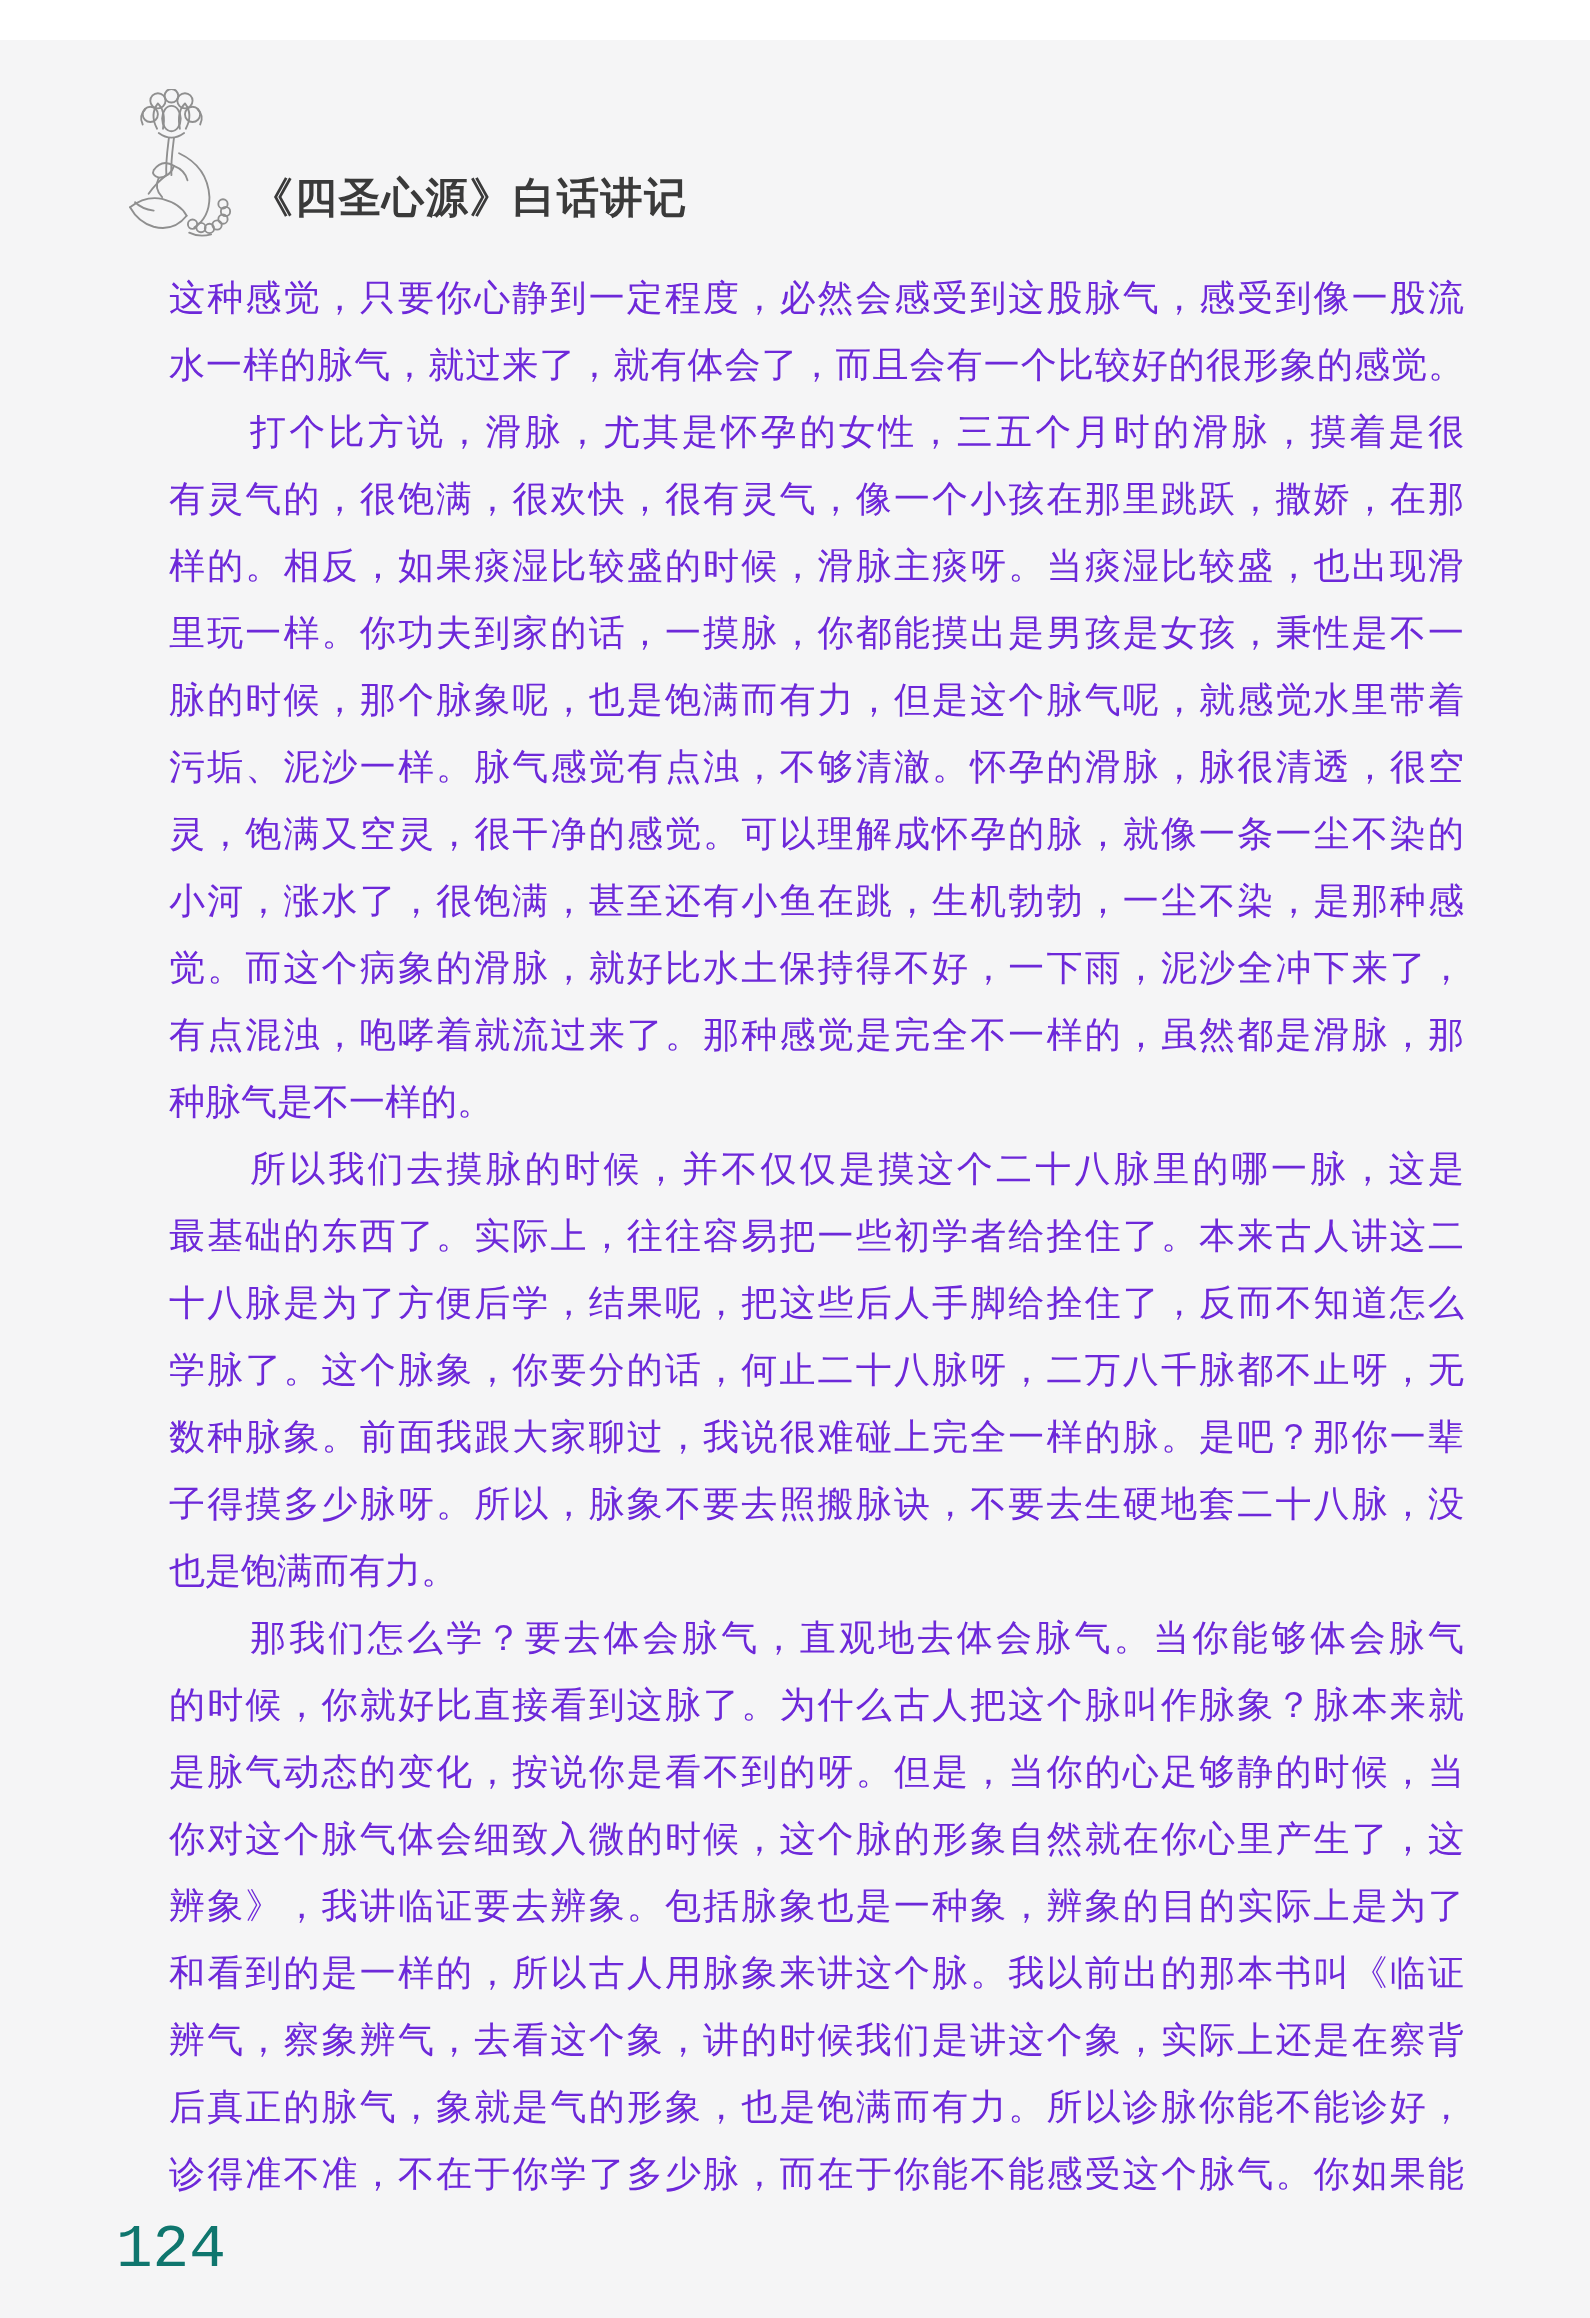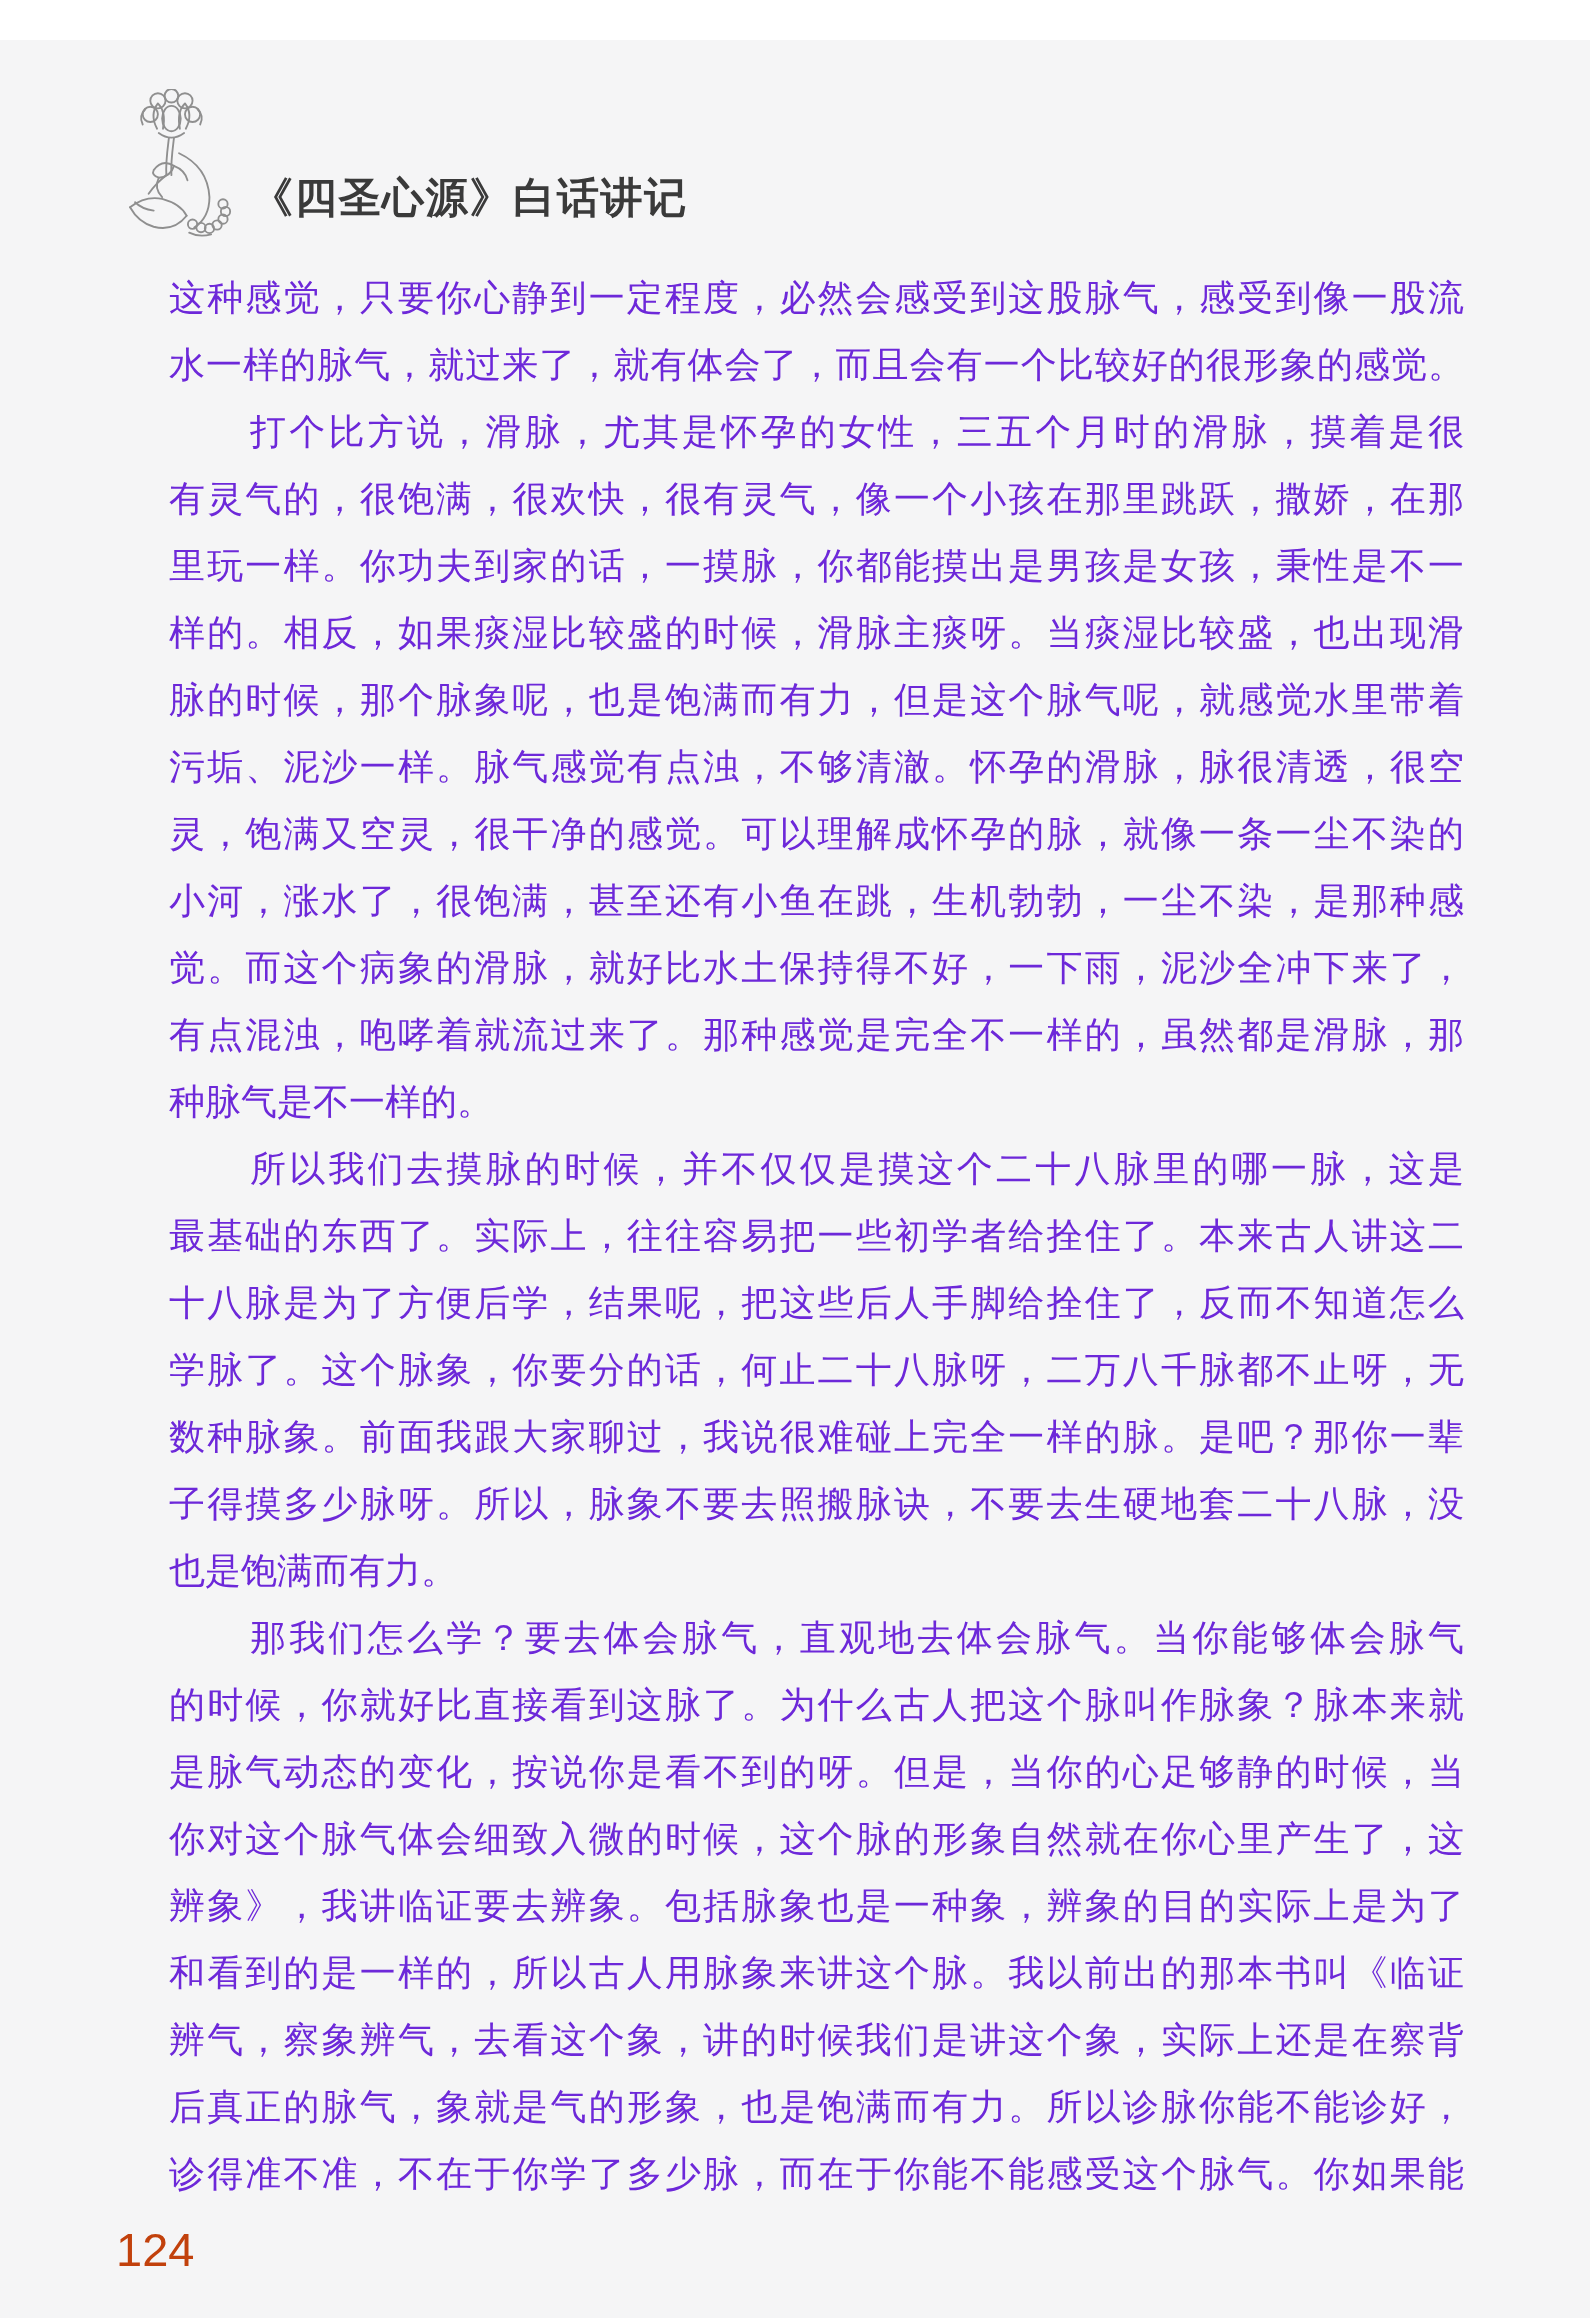--- a/index.html
+++ b/index.html
@@ -67,24 +67,24 @@
     white-space: normal;
   }
   .line.indent {
     text-indent: 81px;
   }
   
   .page-number {
     position: absolute;
     left: 116px;
     top: 2179px;
-    font-size: 47px;
+    font-size: 61px;
     line-height: 61px;
-    color: #c2410c;
-    font-family: Liberation Sans, sans-serif;
+    color: #0f766e;
+    font-family: Liberation Mono, monospace;
   }
 </style>
 </head>
 <body>
 
 <div class="page" style="background: rgb(245, 245, 246);">
 
   <div class="logo">
     <svg viewBox="0 0 170 200" aria-hidden="true">
 
@@ -126,22 +126,22 @@
     </svg>
   </div>
 
   <div class="series-title">《四圣心源》白话讲记</div>
 
   <div class="body-text" id="body-text">
       <div class="line">这种感觉，只要你心静到一定程度，必然会感受到这股脉气，感受到像一股流</div>
       <div class="line">水一样的脉气，就过来了，就有体会了，而且会有一个比较好的很形象的感觉。</div>
       <div class="line indent">打个比方说，滑脉，尤其是怀孕的女性，三五个月时的滑脉，摸着是很</div>
       <div class="line">有灵气的，很饱满，很欢快，很有灵气，像一个小孩在那里跳跃，撒娇，在那</div>
+      <div class="line">样的。相反，如果痰湿比较盛的时候，滑脉主痰呀。当痰湿比较盛，也出现滑</div>
       <div class="line">里玩一样。你功夫到家的话，一摸脉，你都能摸出是男孩是女孩，秉性是不一</div>
-      <div class="line">样的。相反，如果痰湿比较盛的时候，滑脉主痰呀。当痰湿比较盛，也出现滑</div>
       <div class="line">脉的时候，那个脉象呢，也是饱满而有力，但是这个脉气呢，就感觉水里带着</div>
       <div class="line">污垢、泥沙一样。脉气感觉有点浊，不够清澈。怀孕的滑脉，脉很清透，很空</div>
       <div class="line">灵，饱满又空灵，很干净的感觉。可以理解成怀孕的脉，就像一条一尘不染的</div>
       <div class="line">小河，涨水了，很饱满，甚至还有小鱼在跳，生机勃勃，一尘不染，是那种感</div>
       <div class="line">觉。而这个病象的滑脉，就好比水土保持得不好，一下雨，泥沙全冲下来了，</div>
       <div class="line">有点混浊，咆哮着就流过来了。那种感觉是完全不一样的，虽然都是滑脉，那</div>
       <div class="line short">种脉气是不一样的。</div>
       <div class="line indent">所以我们去摸脉的时候，并不仅仅是摸这个二十八脉里的哪一脉，这是</div>
       <div class="line">最基础的东西了。实际上，往往容易把一些初学者给拴住了。本来古人讲这二</div>
       <div class="line">十八脉是为了方便后学，结果呢，把这些后人手脚给拴住了，反而不知道怎么</div>

